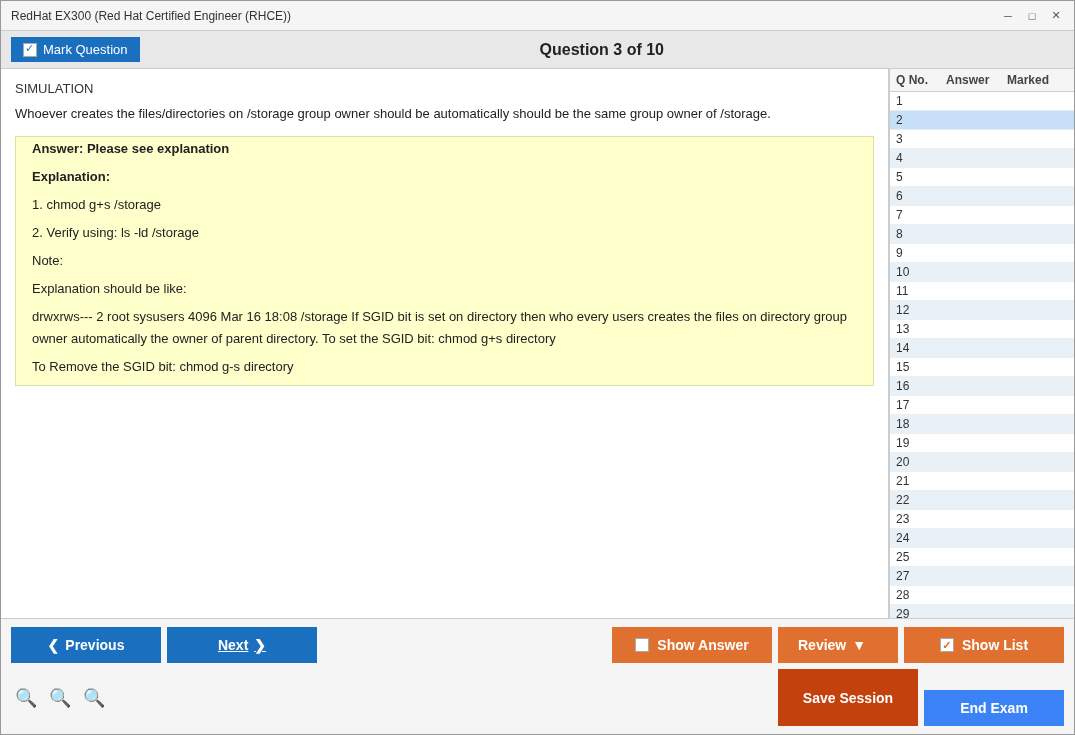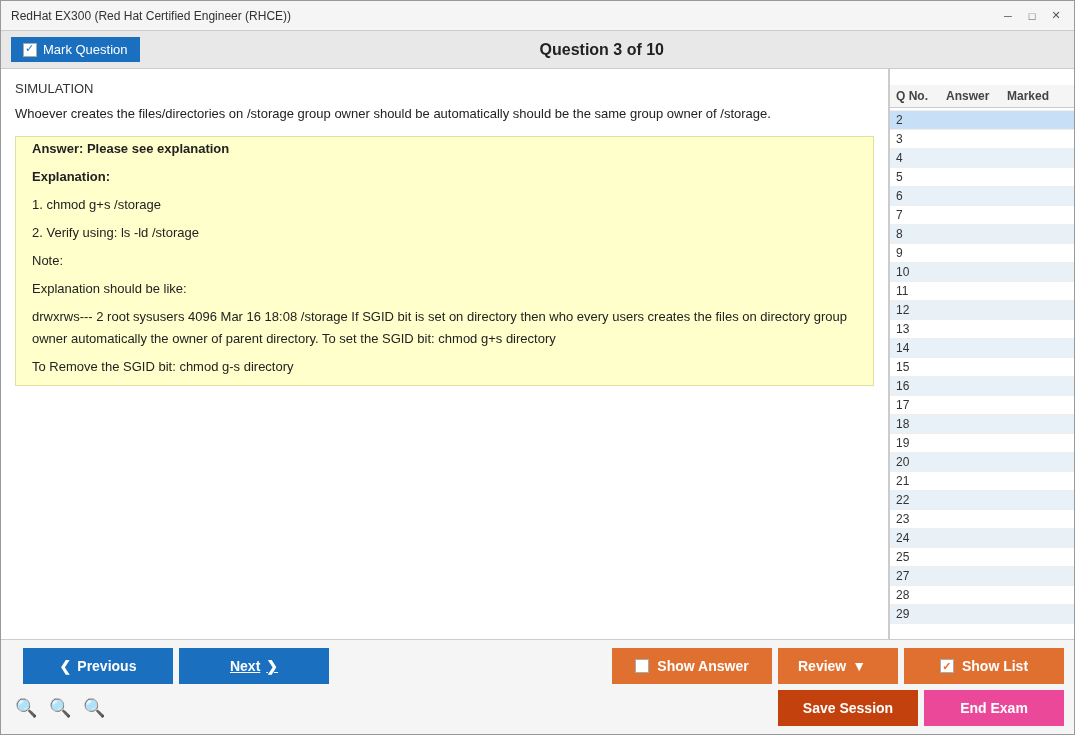--- a/index.html
+++ b/index.html
@@ -141,21 +141,21 @@
     .sidebar-header {
       display: grid;
       grid-template-columns: 50px 1fr 1fr;
       background: #f5f5f5;
       border-bottom: 1px solid #ccc;
       padding: 4px 6px;
       font-size: 12px;
       font-weight: bold;
       color: #444;
       position: sticky;
-      top: 16px;
+      top: 0;
     }
     .sidebar-row {
       display: grid;
       grid-template-columns: 50px 1fr 1fr;
       padding: 2px 6px;
       font-size: 12px;
       color: #333;
       border-bottom: 1px solid #eee;
     }
     .sidebar-row:nth-child(even) {
@@ -172,21 +172,20 @@
       background: #f5f5f5;
       padding: 8px 10px;
       display: flex;
       flex-direction: column;
       gap: 6px;
     }
     .bottom-buttons {
       display: flex;
       align-items: center;
       gap: 6px;
-      margin-left: 12px;
     }
     .btn-prev {
       background: #1a6fbf;
       color: #fff;
       border: none;
       padding: 10px 20px;
       font-size: 14px;
       font-weight: bold;
       cursor: pointer;
       display: flex;
@@ -294,28 +293,29 @@
       background: #c2410c;
       color: #fff;
       border: none;
       padding: 10px 20px;
       font-size: 14px;
       font-weight: bold;
       cursor: pointer;
       min-width: 140px;
     }
     .btn-end {
-      background: #ec4899;
+      background: #3b82f6;
       color: #fff;
       border: none;
       padding: 10px 20px;
       font-size: 14px;
       font-weight: bold;
       cursor: pointer;
       min-width: 140px;
+      margin-top: 21px;
     }
     .second-bottom-row {
       display: flex;
       align-items: center;
     }
     .chevron-left::before { content: '❮'; }
     .chevron-right::before { content: '❯'; }
   </style>
 </head>
 <body>

